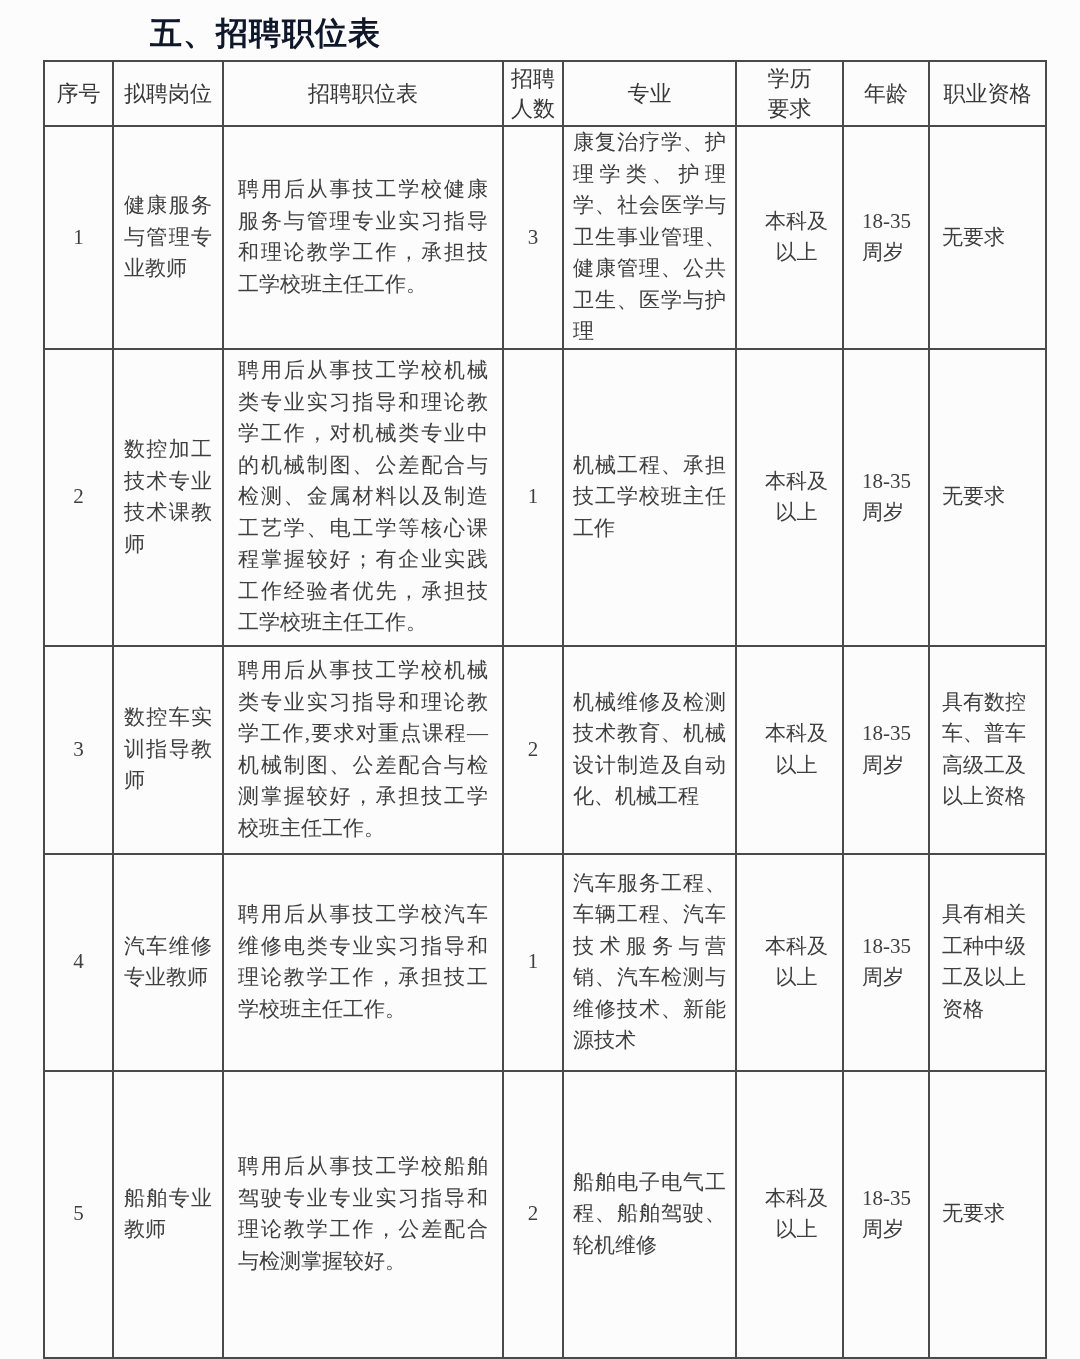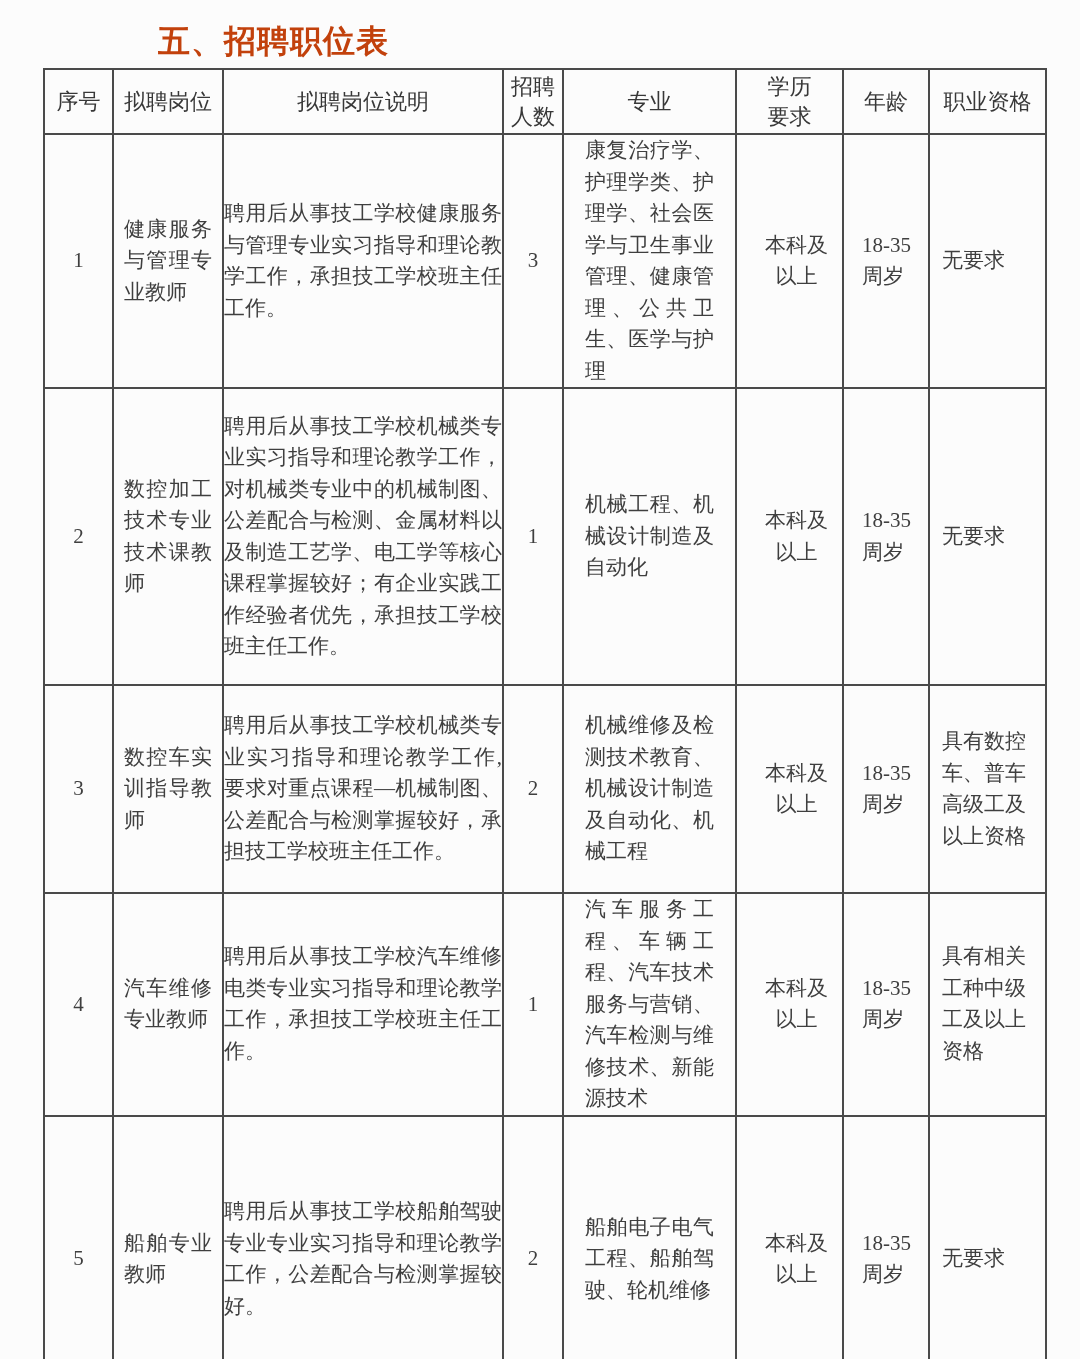--- a/index.html
+++ b/index.html
@@ -13,27 +13,27 @@
     font-family: "Liberation Serif", "DejaVu Serif", serif;
     color: #3f3f3f;
     overflow: hidden;
   }
   .page {
     width: 1080px;
     height: 1359px;
     position: relative;
   }
   .doc-title {
-    margin: 8px;
+    margin: 0;
     padding: 14px 0 0 150px;
     font-family: "Liberation Sans", "DejaVu Sans", sans-serif;
     font-weight: 700;
     font-size: 32px;
     line-height: 38px;
-    color: #c2410c;
+    color: #0f172a;
     letter-spacing: 1px;
   }
   table.jobs {
     border-collapse: collapse;
     table-layout: fixed;
     width: 1002px;
     margin: 8px 0 0 43px;
   }
   table.jobs th, table.jobs td {
     border: 2px solid #4a4a4a;
@@ -57,23 +57,23 @@
   }
   tr.hdr   { height: 65px; }
   tr.row-1 { height: 188px; }
   tr.row-2 { height: 297px; }
   tr.row-3 { height: 208px; }
   tr.row-4 { height: 217px; }
   tr.row-5 { height: 287px; }
 
   td.c-no    { text-align: center; }
   td.c-pos   { text-align: justify; padding: 8px 10px; }
-  td.c-desc  { text-align: justify; padding: 0 0; }
+  td.c-desc  { text-align: justify; padding: 0 14px; }
   td.c-count { text-align: center; }
-  td.c-major { text-align: justify; padding: 0 21px; line-height: 1.45; border-radius: 10px; }
+  td.c-major { text-align: justify; padding: 0 9px; line-height: 1.45; border-radius: 10px; }
   td.c-edu   { text-align: center;   padding: 0 10px 0 24px; }
   td.c-age   { text-align: left;   padding: 0 6px 0 18px; }
   td.c-qual  { padding: 0 12px; }
 </style>
 </head>
 <body>
 
 <div class="page">
   <h1 class="doc-title">五、招聘职位表</h1>
 
@@ -85,21 +85,21 @@
       <col style="width:60px">
       <col style="width:173px">
       <col style="width:107px">
       <col style="width:86px">
       <col style="width:117px">
     </colgroup>
     <thead>
       <tr class="hdr">
         <th>序号</th>
         <th>拟聘岗位</th>
-        <th>拟聘岗位说明</th>
+        <th>招聘职位表</th>
         <th>招聘
 人数</th>
         <th>专业</th>
         <th>学历
 要求</th>
         <th>年龄</th>
         <th>职业资格</th>
       </tr>
     </thead>
     <tbody>
@@ -111,21 +111,21 @@
         <td class="c-major">康复治疗学、护理学类、护理学、社会医学与卫生事业管理、健康管理、公共卫生、医学与护理</td>
         <td class="c-edu">本科及以上</td>
         <td class="c-age">18-35周岁</td>
         <td class="c-qual">无要求</td>
       </tr>
       <tr class="row-2">
         <td class="c-no">2</td>
         <td class="c-pos">数控加工技术专业技术课教师</td>
         <td class="c-desc">聘用后从事技工学校机械类专业实习指导和理论教学工作，对机械类专业中的机械制图、公差配合与检测、金属材料以及制造工艺学、电工学等核心课程掌握较好；有企业实践工作经验者优先，承担技工学校班主任工作。</td>
         <td class="c-count">1</td>
-        <td class="c-major">机械工程、机械设计制造及自动化</td>
+        <td class="c-major">机械工程、承担技工学校班主任工作</td>
         <td class="c-edu">本科及以上</td>
         <td class="c-age">18-35周岁</td>
         <td class="c-qual">无要求</td>
       </tr>
       <tr class="row-3">
         <td class="c-no">3</td>
         <td class="c-pos">数控车实训指导教师</td>
         <td class="c-desc">聘用后从事技工学校机械类专业实习指导和理论教学工作,要求对重点课程—机械制图、公差配合与检测掌握较好，承担技工学校班主任工作。</td>
         <td class="c-count">2</td>
         <td class="c-major">机械维修及检测技术教育、机械设计制造及自动化、机械工程</td>

